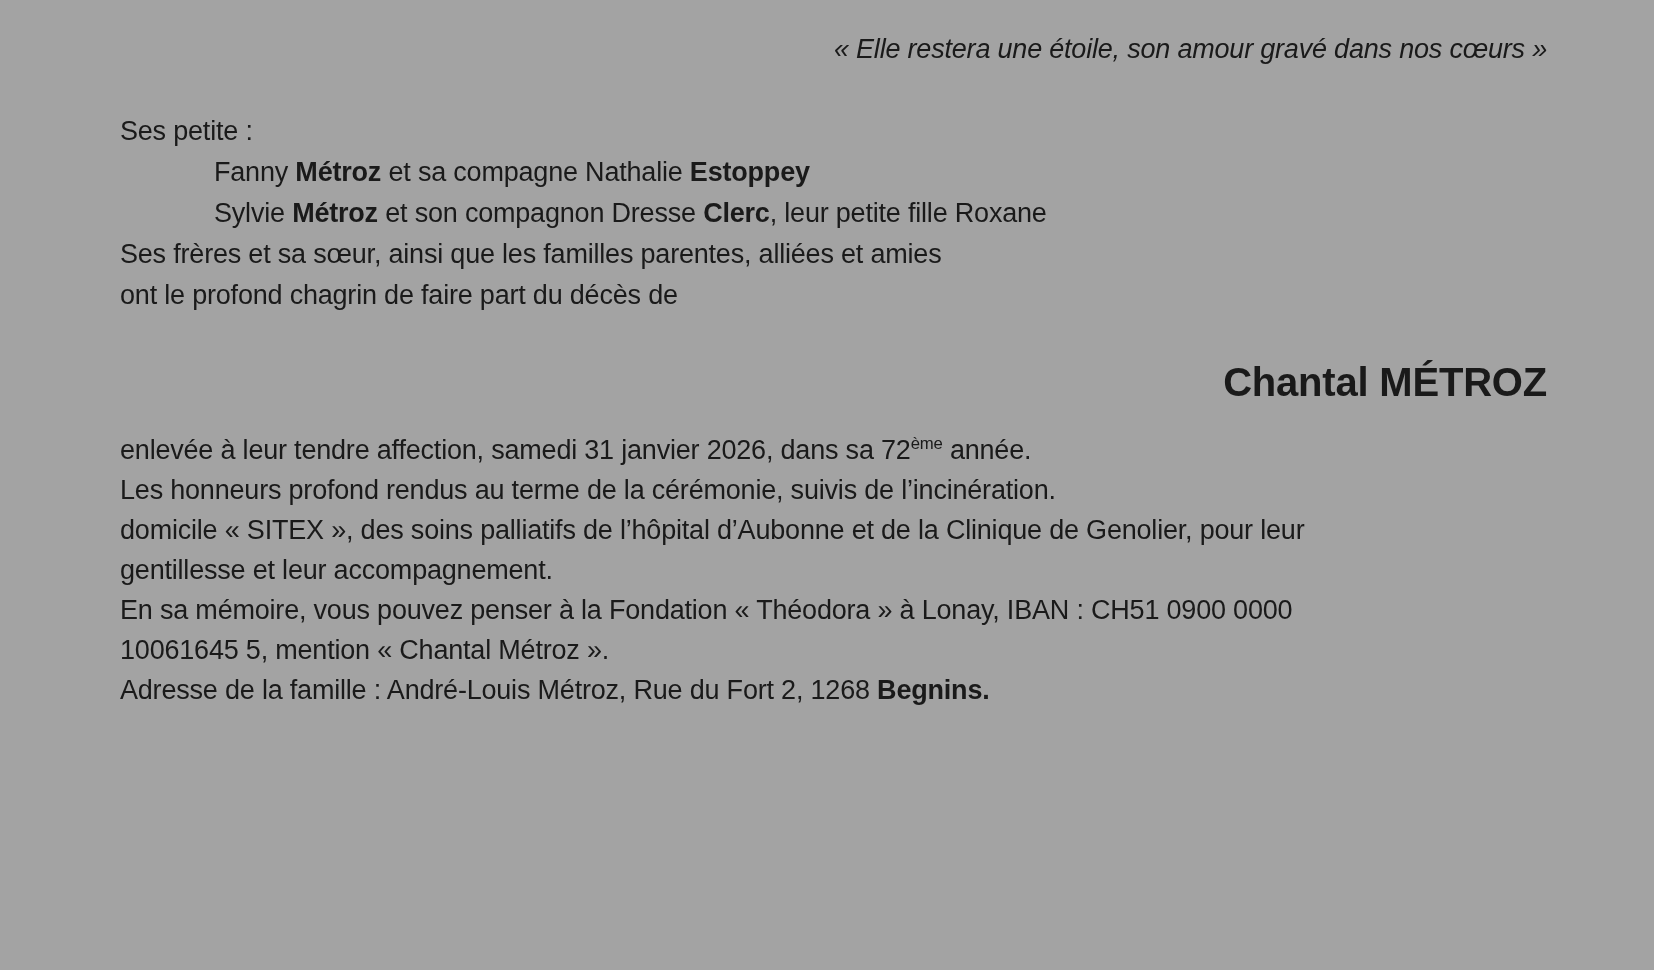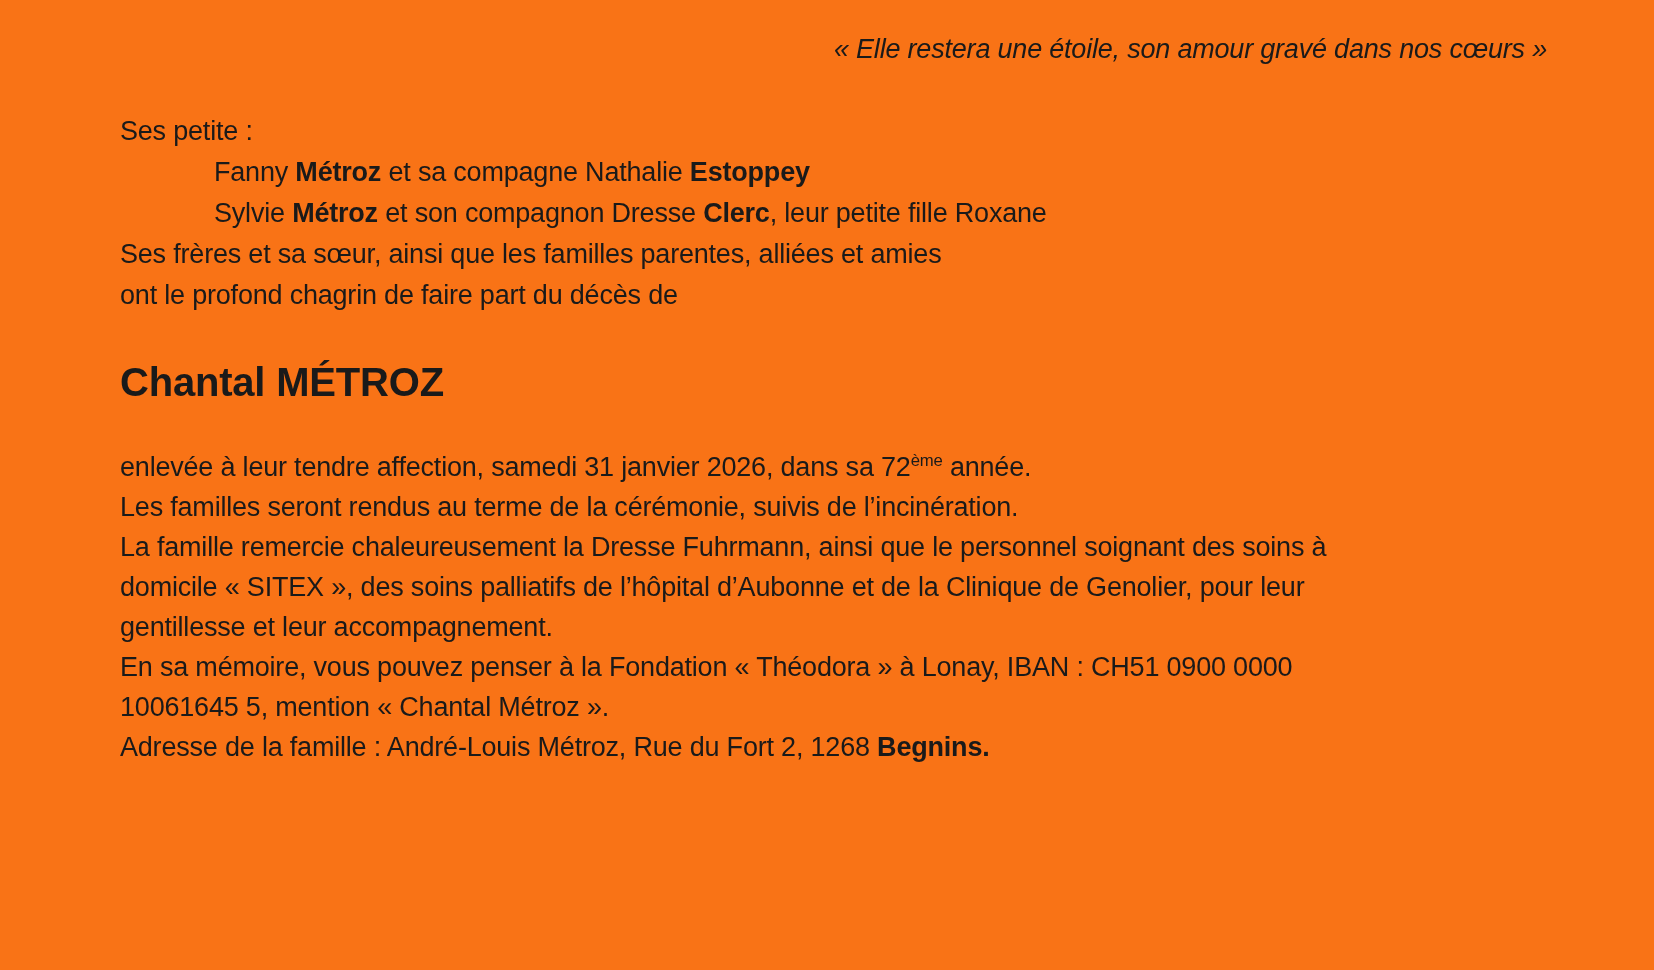--- a/index.html
+++ b/index.html
@@ -12,21 +12,21 @@
     height: 970px;
     overflow: hidden;
     font-family: "Liberation Sans", sans-serif;
     color: #1a1a1a;
   }
   .page {
     width: 1654px;
     height: 970px;
     box-sizing: border-box;
     padding: 31px 107px 0 120px;
-    background: #f97316;
+    background: #a3a3a3;
   }
   .quote {
     font-style: italic;
     font-size: 27px;
     line-height: 36px;
     text-align: right;
     letter-spacing: -0.2px;
     white-space: nowrap;
   }
   .intro {
@@ -39,25 +39,25 @@
     white-space: nowrap;
   }
   .intro .line.indent {
     padding-left: 94px;
   }
   .title {
     margin: 40px 0 0 0;
     font-size: 40px;
     line-height: 52px;
     font-weight: bold;
-    text-align: left;
+    text-align: right;
     letter-spacing: -0.2px;
   }
   .body-block {
-    margin-top: 39px;
+    margin-top: 22px;
   }
   .body-block .line {
     font-size: 27px;
     line-height: 40px;
     letter-spacing: -0.2px;
     white-space: nowrap;
   }
   .line .bold {
     font-weight: bold;
   }
@@ -81,22 +81,21 @@
       <div class="line indent"><span>Fanny </span><span class="bold">Métroz</span><span> et sa compagne Nathalie </span><span class="bold">Estoppey</span></div>
       <div class="line indent"><span>Sylvie </span><span class="bold">Métroz</span><span> et son compagnon Dresse </span><span class="bold">Clerc</span><span>, leur petite fille Roxane</span></div>
       <div class="line"><span>Ses frères et sa sœur, ainsi que les familles parentes, alliées et amies</span></div>
       <div class="line"><span>ont le profond chagrin de faire part du décès de</span></div>
     </div>
 
   <div class="title">Chantal MÉTROZ</div>
 
   <div class="body-block" id="body-block">
       <div class="line"><span>enlevée à leur tendre affection, samedi 31 janvier 2026, dans sa 72</span><sup>ème</sup><span> année.</span></div>
-      <div class="line"><span>Les familles seront rendus au terme de la cérémonie, suivis de l’incinération.</span></div>
-      <div class="line"><span>La famille remercie chaleureusement la Dresse Fuhrmann, ainsi que le personnel soignant des soins à</span></div>
+      <div class="line"><span>Les honneurs profond rendus au terme de la cérémonie, suivis de l’incinération.</span></div>
       <div class="line"><span>domicile « SITEX », des soins palliatifs de l’hôpital d’Aubonne et de la Clinique de Genolier, pour leur</span></div>
       <div class="line"><span>gentillesse et leur accompagnement.</span></div>
       <div class="line"><span>En sa mémoire, vous pouvez penser à la Fondation « Théodora » à Lonay, IBAN : CH51 0900 0000</span></div>
       <div class="line"><span>10061645 5, mention « Chantal Métroz ».</span></div>
       <div class="line"><span>Adresse de la famille : André-Louis Métroz, Rue du Fort 2, 1268 </span><span class="bold">Begnins.</span></div>
     </div>
 
 </div>
 
 </body></html>

